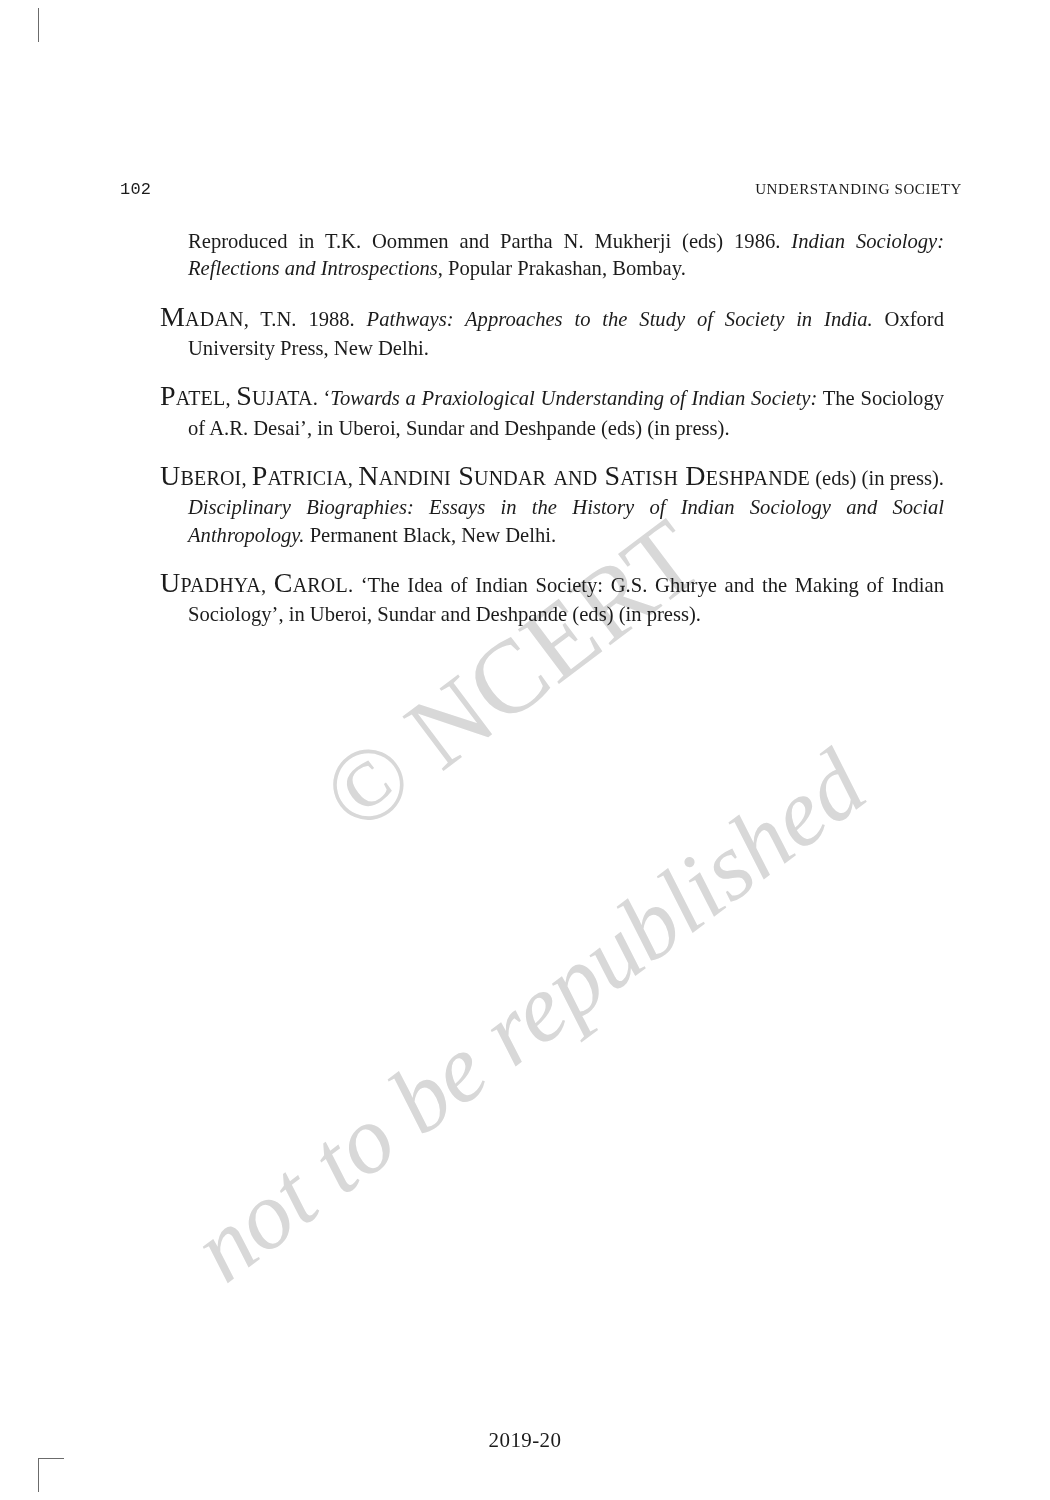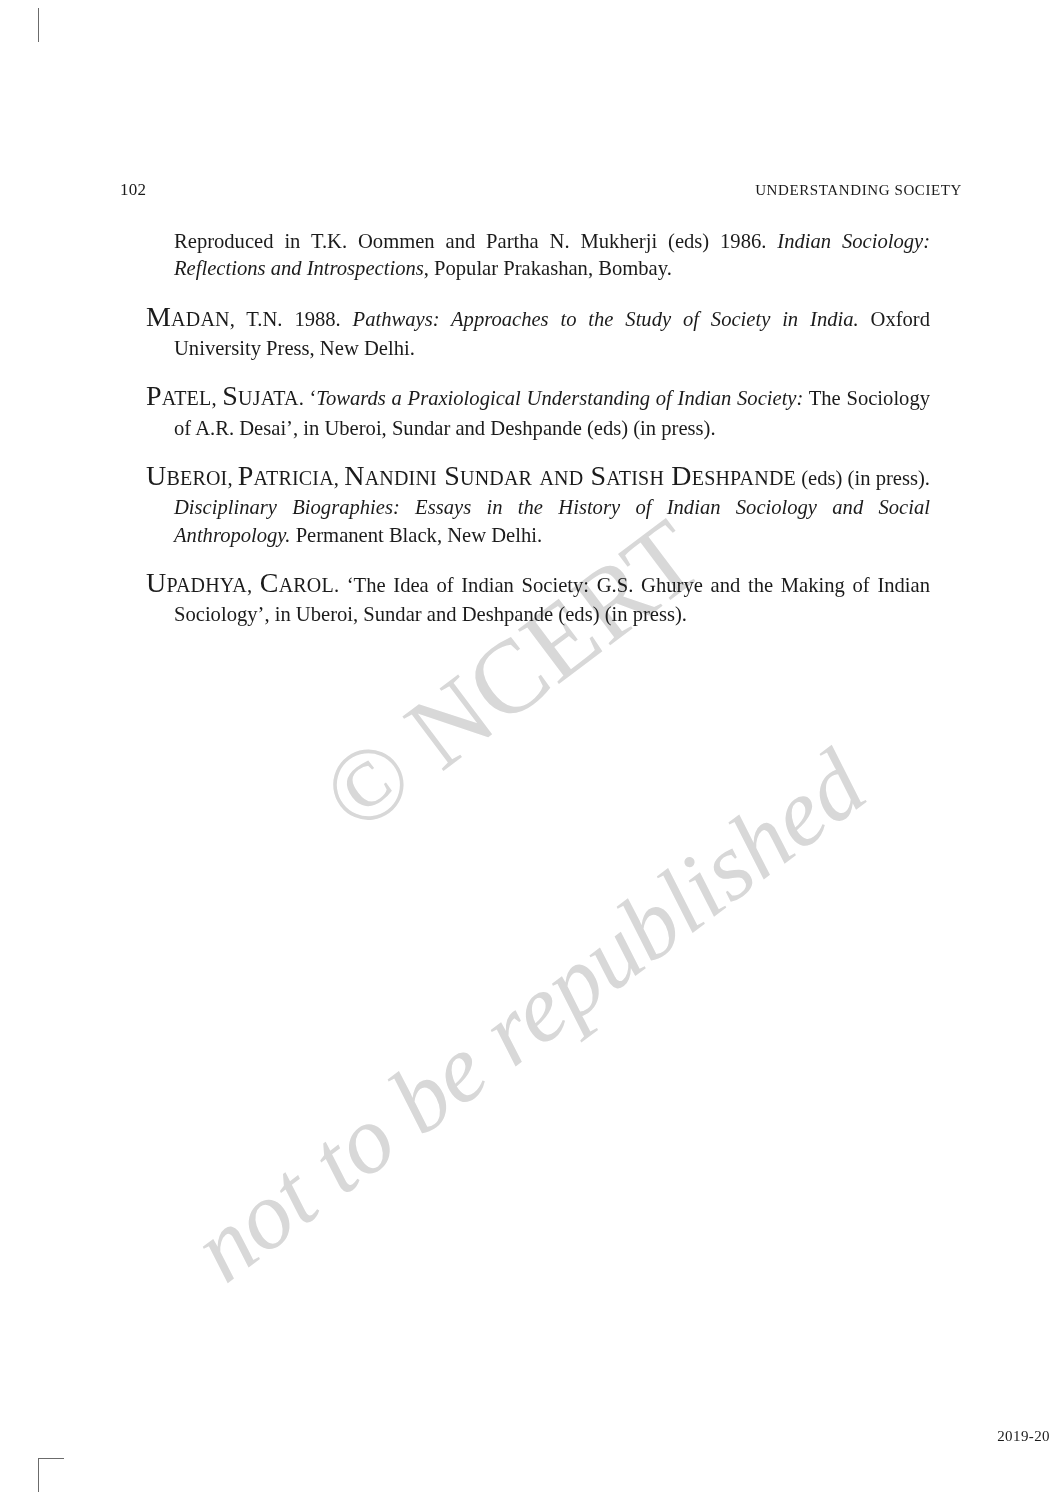--- a/index.html
+++ b/index.html
@@ -39,31 +39,32 @@
     right: 88px;
     top: 180px;
     display: flex;
     justify-content: space-between;
     align-items: baseline;
     font-size: 16.5px;
   }
   .folio {
     font-size: 17px;
     letter-spacing: 0.2px;
+    font-family: Liberation Mono, monospace;
   }
   .head-title {
     font-size: 15px;
     letter-spacing: 0.6px;
     margin-left: 10px;
   }
 
   
   .refs {
     position: absolute;
-    left: 146px;
+    left: 160px;
     top: 228px;
     width: 784px;
     font-size: 20.6px;
     line-height: 1.33;
     text-align: justify;
   }
   .ref {
     margin: 0 0 15px 0;
     padding-left: 28px;
     text-indent: -28px;
@@ -111,22 +112,22 @@
     transform: rotate(-37deg);
     transform-origin: left top;
   }
 
   
   .footer {
     position: absolute;
     left: 0;
     right: 0;
     top: 1428px;
-    text-align: right;
-    font-size: 15px;
+    text-align: center;
+    font-size: 21px;
     letter-spacing: 0.4px;
   }
 </style>
 </head>
 <body>
 
 <div class="page">
 
   <div class="crop-mark crop-tl-v"></div>
   <div class="crop-mark crop-bl-v"></div>

